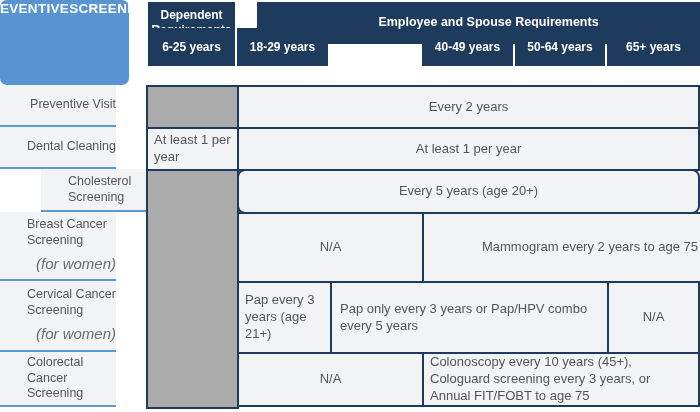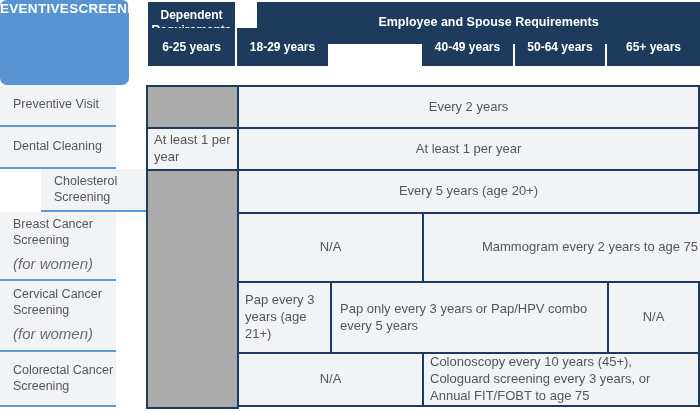--- a/index.html
+++ b/index.html
@@ -36,43 +36,43 @@
   .yr1{left:237px;width:91px;}
   .yr2{left:330px;width:90px;}
   .yr3{left:422px;width:91px;}
   .yr4{left:515px;width:90px;}
   .yr5{left:607px;width:93px;}
   
   .rowlabel{
     left:0;width:116px;background:var(--row-bg);
     border-bottom:2px solid var(--divider);
     display:flex;flex-direction:column;justify-content:center;
-    padding-left:13px;color:var(--cell-text);
-    font-size:12.5px;line-height:1.25;
+    padding-left:27px;color:var(--cell-text);
+    font-size:12.5px;line-height:1.25;align-items:flex-end;
   }
   .rowlabel .sub{font-size:15px;color:#6b6c70;margin-top:7px;font-style:italic;}
   .rl1{top:85px;height:42px;}
   .rl2{top:127px;height:42px;}
   .rl3{top:169px;height:43px;margin-left:41px;}
   .rl4{top:212px;height:69px;}
   .rl5{top:281px;height:71px;}
   .rl6{top:352px;height:55px;}
   
   .cell{
     background:var(--row-bg);border:2px solid var(--navy);
     display:flex;align-items:center;justify-content:center;
     color:var(--cell-text);font-size:13px;line-height:1.3;padding:2px 8px;
   }
   .graycell{background:var(--gray);border:2px solid var(--navy);}
   .g1 {left:146px;top:85px; width:93px;height:44px;}
   .d2 {left:146px;top:127px;width:93px;height:44px;padding:2px 6px;}
   .g2 {left:146px;top:169px;width:93px;height:240px;}
   .e1 {left:237px;top:85px; width:463px;height:44px;}
   .e2 {left:237px;top:127px;width:463px;height:44px;}
-  .e3 {left:237px;top:169px;width:463px;height:45px;}
+  .e3 {left:237px;top:169px;width:463px;height:45px;border-radius:8px;}
   .e4a{left:237px;top:212px;width:187px;height:71px;}
   .e4b{left:422px;top:212px;width:336px;height:71px;}
   .e5a{left:237px;top:281px;width:95px; height:73px;padding:8px 6px;}
   .e5b{left:330px;top:281px;width:279px;height:73px;}
   .e5c{left:607px;top:281px;width:93px; height:73px;}
   .e6a{left:237px;top:352px;width:187px;height:55px;}
   .e6b{left:422px;top:352px;width:278px;height:55px;padding:2px 6px;}
 </style>
 </head>
 <body>

